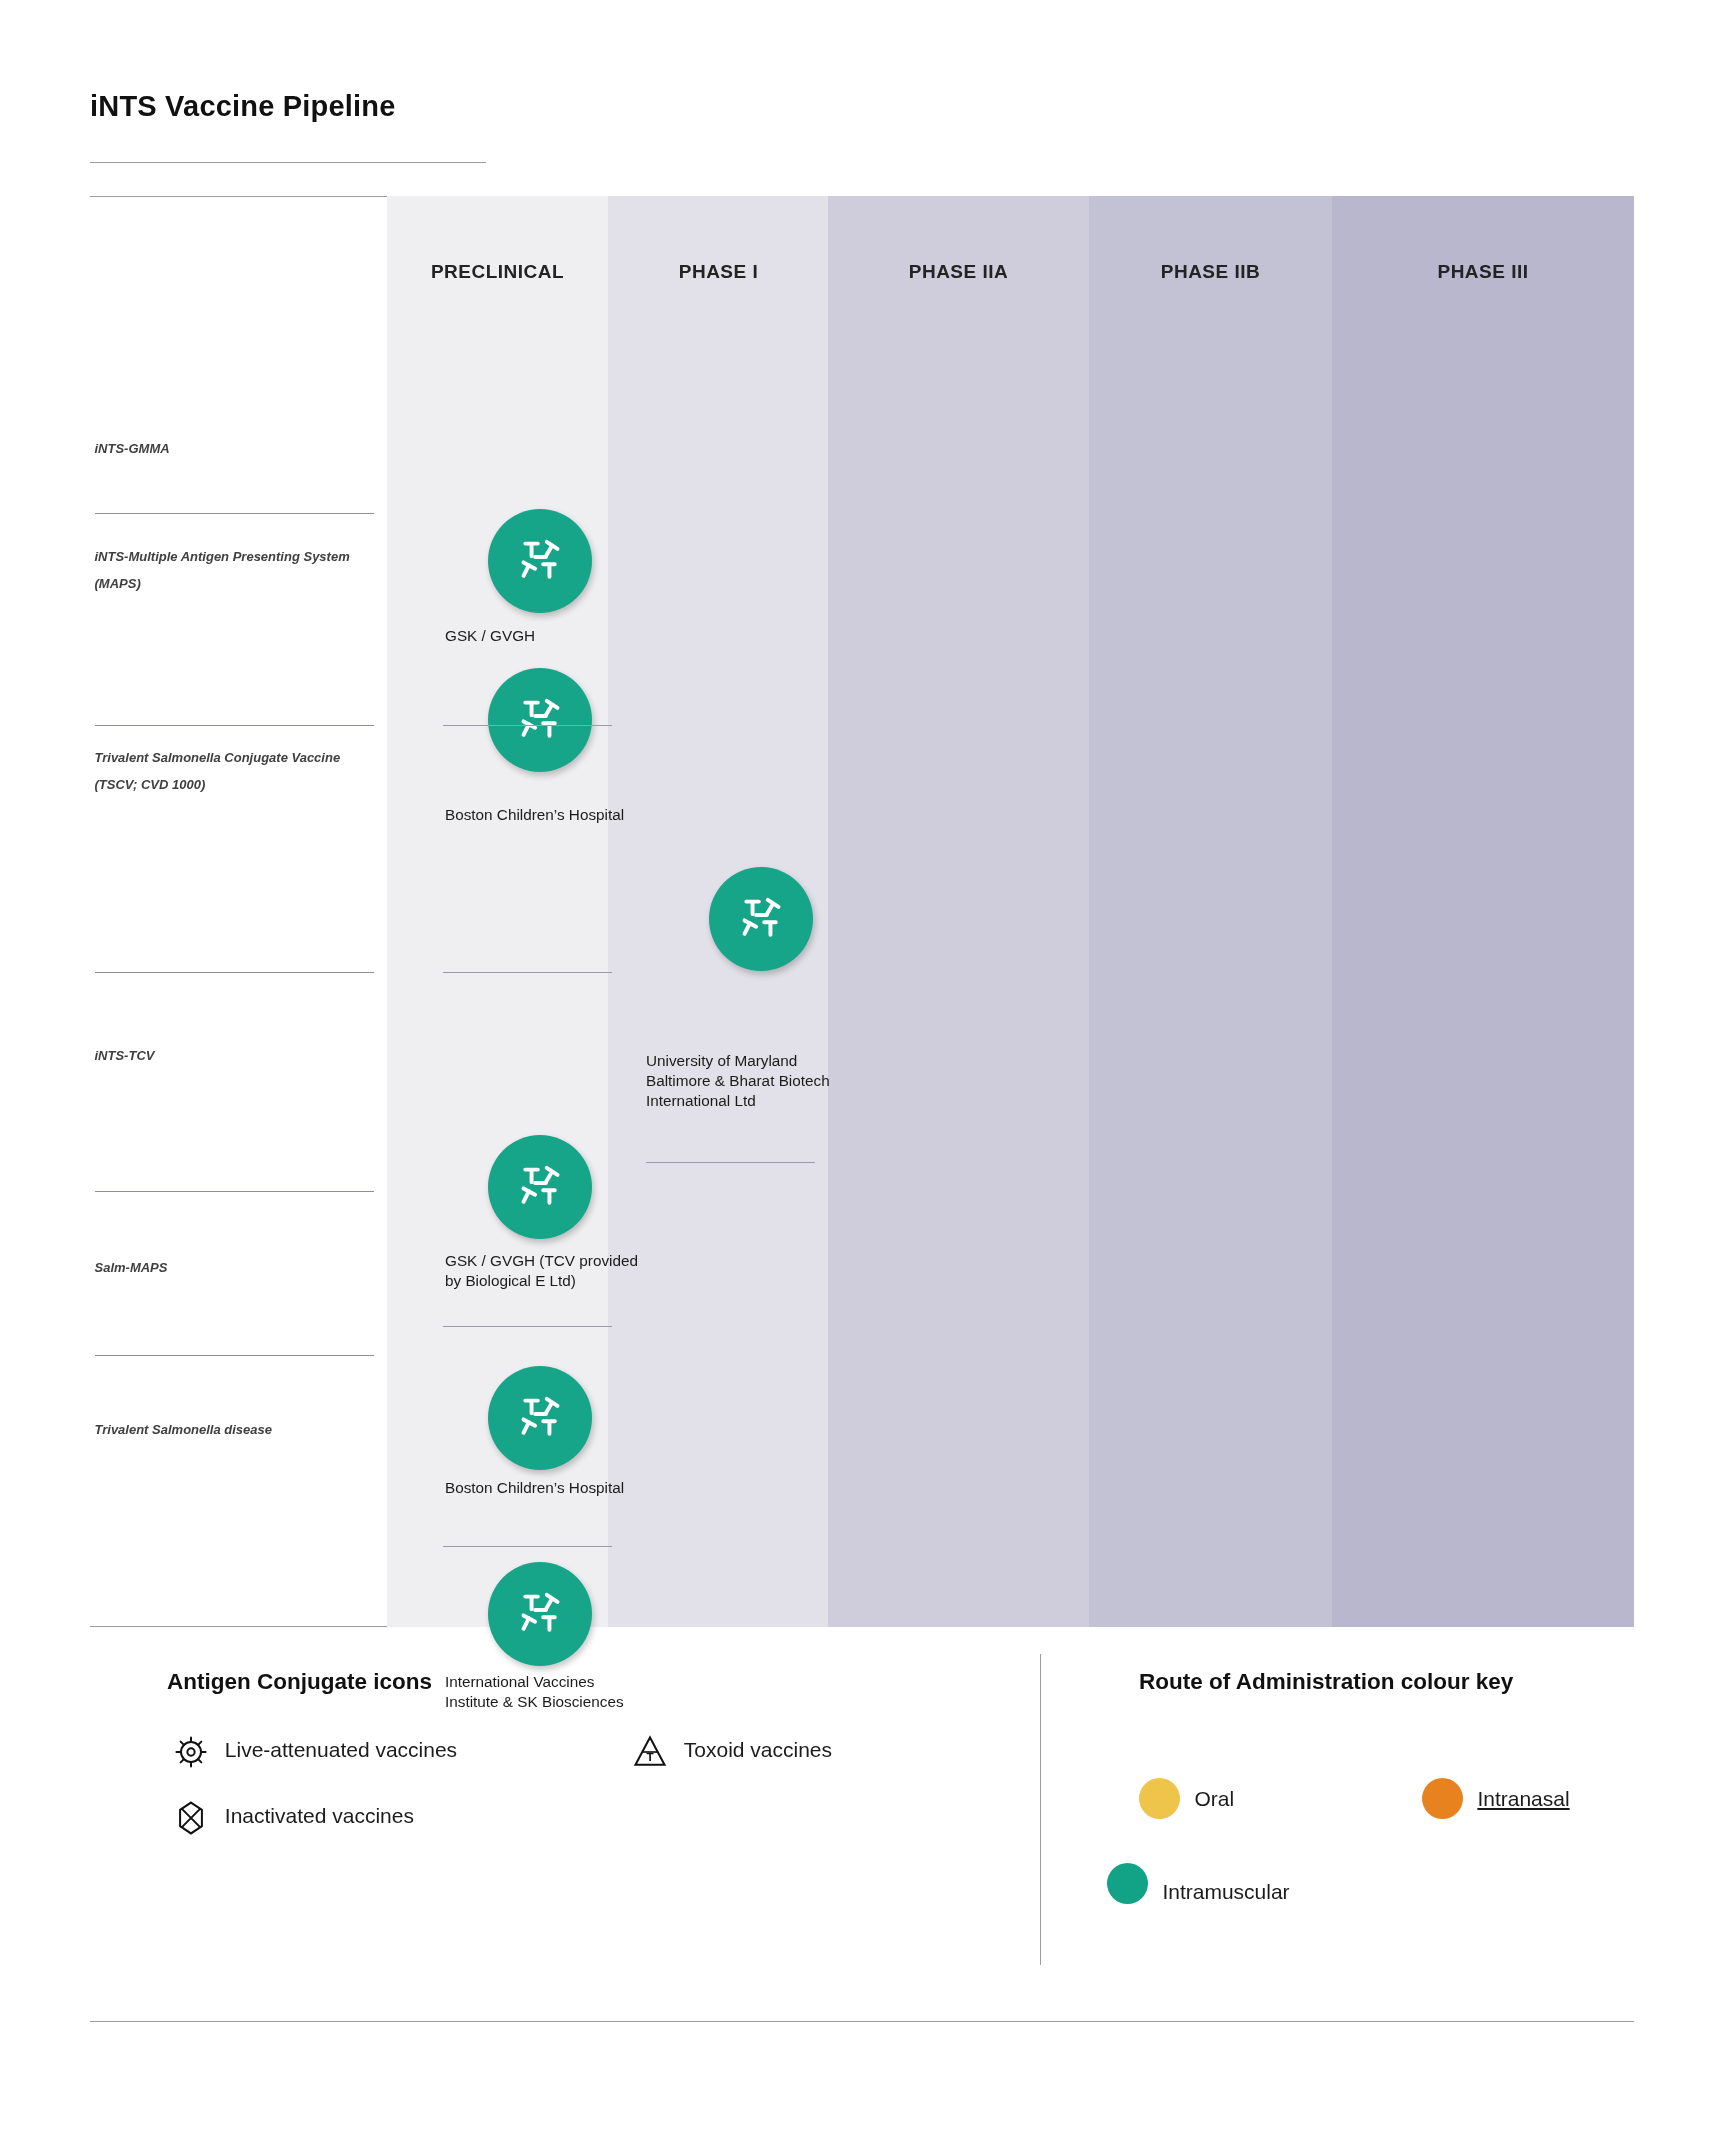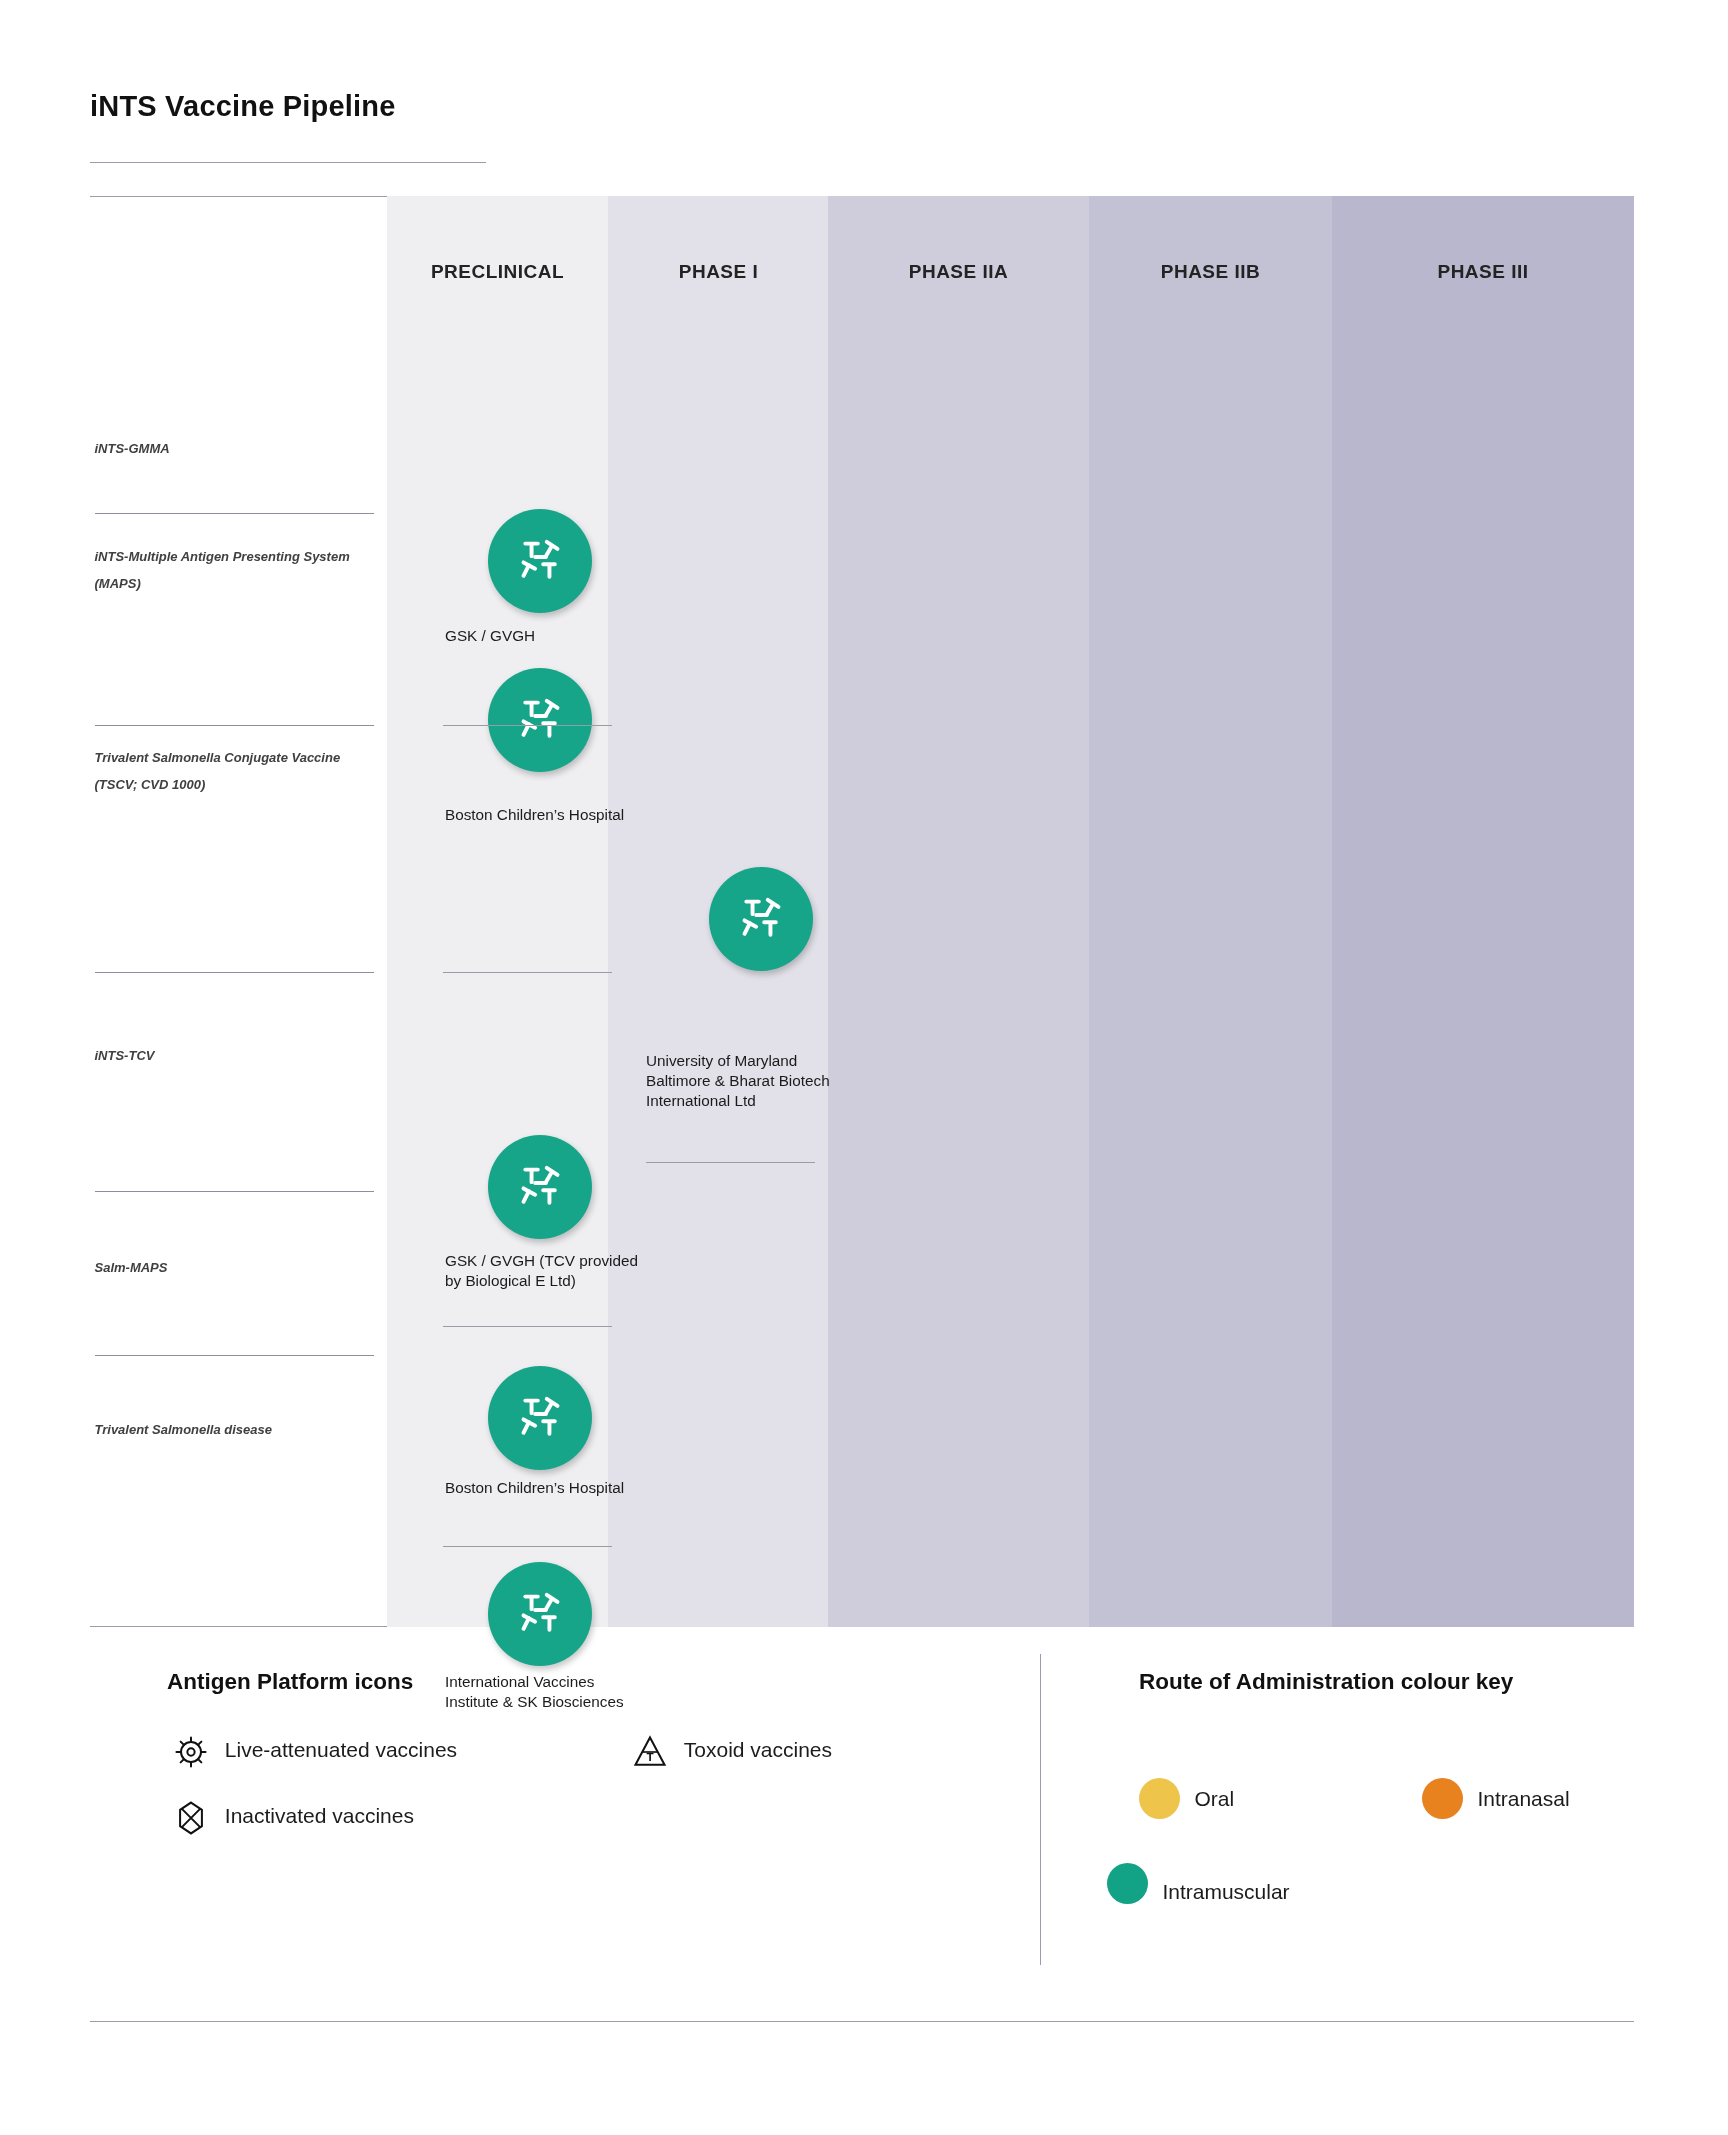--- a/index.html
+++ b/index.html
@@ -379,21 +379,21 @@
       </div>
       <div class="entry-caption" style="left:58px;top:1476px;">International Vaccines Institute &amp; SK Biosciences</div>
     </div>
 
   </div>
 
   <div class="legend">
     <div class="legend-divider"></div>
     <div class="legend-bottom-rule"></div>
 
-    <div class="legend-title" style="left:77px;top:20px;">Antigen Platform icons</div>
+    <div class="legend-title" style="left:77px;top:20px;">Antigen Conjugate icons</div>
 
     <div class="legend-item" style="left:77px;top:81px;width:378px;">
       <span class="legend-icon">
         <svg width="40" height="40" viewBox="0 0 44 44">
           <circle cx="22" cy="22" r="11" fill="none" stroke="#111" stroke-width="2.2"></circle>
           <circle cx="22" cy="22" r="4" fill="none" stroke="#111" stroke-width="2.2"></circle>
           <g stroke="#111" stroke-width="2.2" stroke-linecap="round">
             <path d="M22 11 L22 6"></path>
               <path d="M22 33 L22 38"></path>
             <path d="M11 22 L6 22"></path>
@@ -432,21 +432,21 @@
 
 
 
     <div class="legend-title" style="left:1049px;top:20px;width:423px;">Route of Administration colour key</div>
 
     <div class="route-item" style="left:1049px;top:131px;">
       <span class="dot" style="background:#efc44a;"></span>
       <span class="route-text">Oral</span>
     </div>
 
-    <div class="route-item" style="left:1332px;top:131px;">
+    <div class="route-item" style="left:1332px;top:131px;text-decoration:underline;">
       <span class="dot" style="background:#e8821e;"></span>
       <span class="route-text">Intranasal</span>
     </div>
 
     <div class="route-item" style="left:1017px;top:216px;align-items:flex-end;">
       <span class="dot" style="background:#12a386;"></span>
       <span class="route-text">Intramuscular</span>
     </div>
   </div>
 

